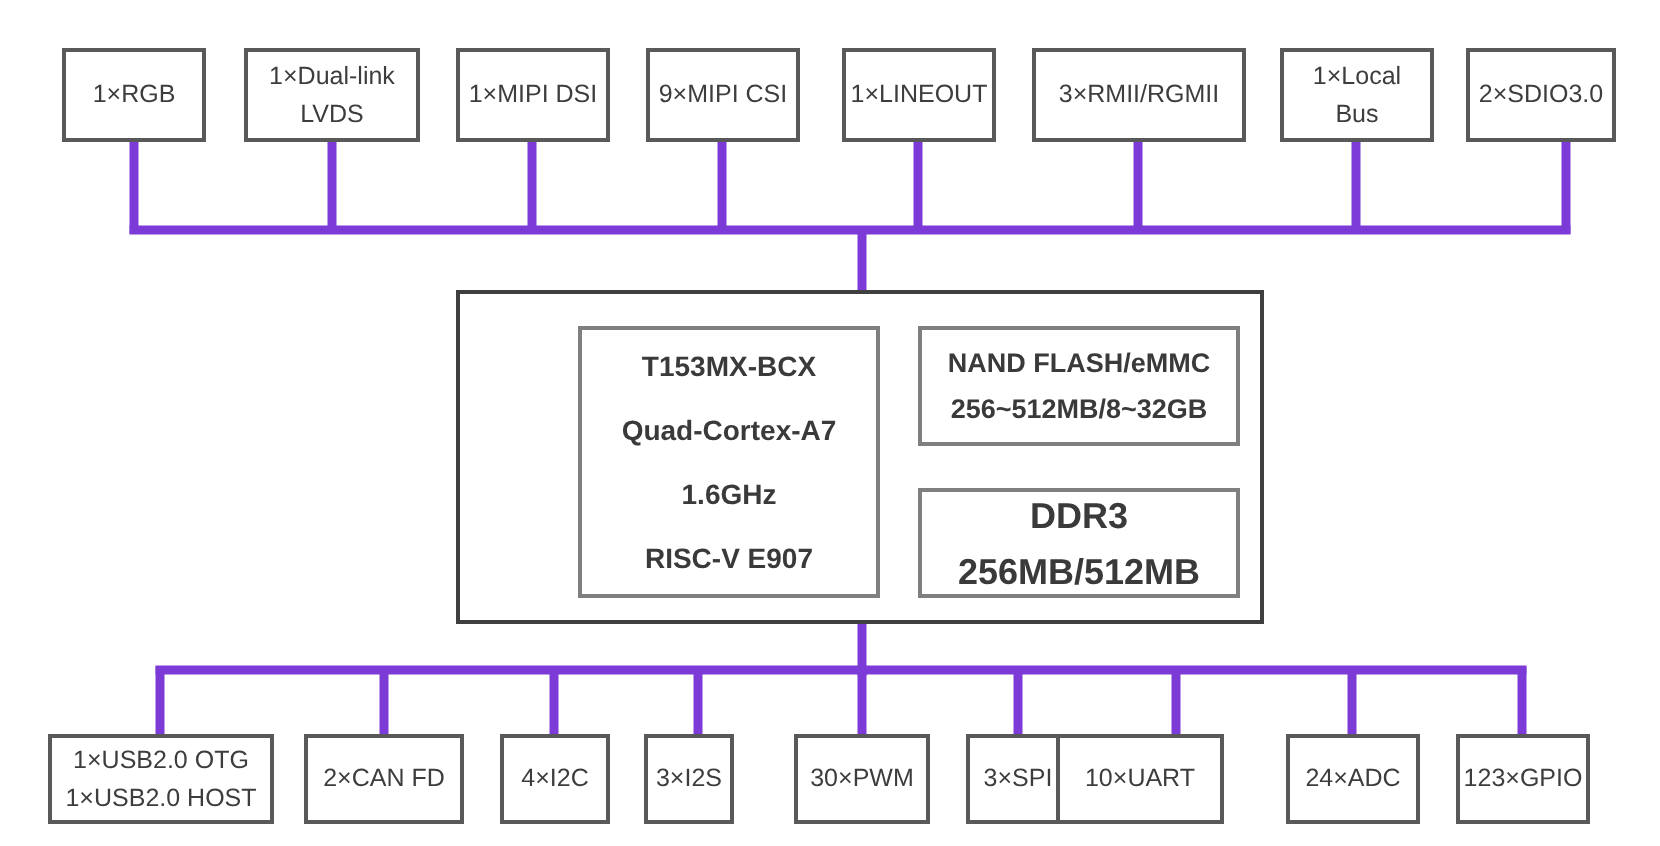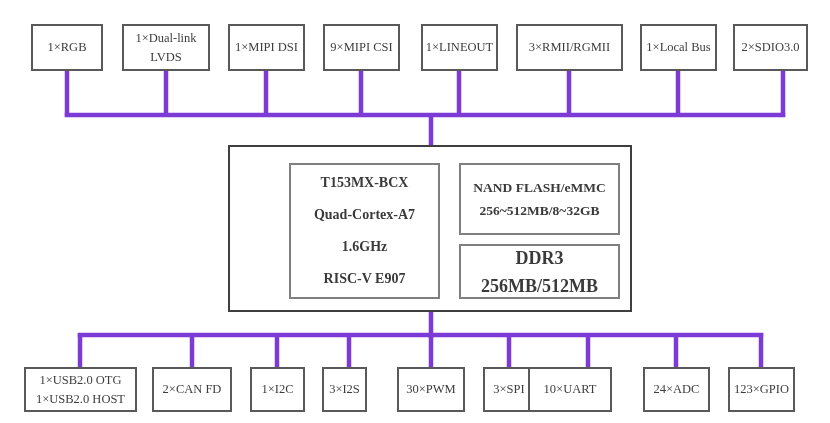--- a/index.html
+++ b/index.html
@@ -8,21 +8,21 @@
     --block-border: #3f3f3f;
     --inner-border: #7f7f7f;
     --text: #3d3d3d;
   }
   html, body { margin: 0; padding: 0; background: #ffffff; }
   .canvas {
     position: relative;
     width: 830px;
     height: 423px;
     background: #ffffff;
-    font-family: Liberation Serif, serif;
+    font-family: Liberation Sans, sans-serif;
     overflow: hidden;
   }
   .connectors { position: absolute; left: 0; top: 0; width: 830px; height: 423px; }
   .connectors line { stroke: var(--connector); stroke-width: 4.5; }
   .box {
     position: absolute;
     box-sizing: border-box;
     background: #ffffff;
     border: 2px solid var(--box-border);
     display: flex;
@@ -52,21 +52,21 @@
     display: flex;
     flex-direction: column;
     align-items: center;
     justify-content: center;
     font-weight: bold;
     color: #3a3a3a;
     text-align: center;
     line-height: 1;
   }
   .cpu  { left: 35px;  top: 16px; width: 151px; height: 136px; font-size: 14px;   gap: 18px; margin-left: 24px; }
-  .mem1 { left: 229px; top: 16px; width: 161px; height: 72px;  font-size: 13.5px; gap: 10px; }
+  .mem1 { left: 229px; top: 16px; width: 161px; height: 60px;  font-size: 13.5px; gap: 10px; }
   .mem2 { left: 229px; top: 97px; width: 161px; height: 55px;  font-size: 18px; gap: 10px; }
 </style>
 </head>
 <body>
 
 <div class="canvas">
 
   <svg class="connectors" viewBox="0 0 830 423">
     <g>
       <line x1="67" y1="68" x2="67" y2="117"></line>
@@ -138,21 +138,21 @@
   </div>
 
   <div class="box b" style="left:24px;width:113px">
     <span>1×USB2.0 OTG</span>
     <span>1×USB2.0 HOST</span>
   </div>
   <div class="box b" style="left:152px;width:80px">
       <span>2×CAN FD</span>
     </div>
   <div class="box b" style="left:250px;width:55px">
-      <span>1×I2C</span>
+      <span>4×I2C</span>
     </div>
   <div class="box b" style="left:322px;width:45px">
       <span>3×I2S</span>
     </div>
   <div class="box b" style="left:397px;width:68px">
       <span>30×PWM</span>
     </div>
   <div class="box b" style="left:483px;width:52px">
       <span>3×SPI</span>
     </div>

